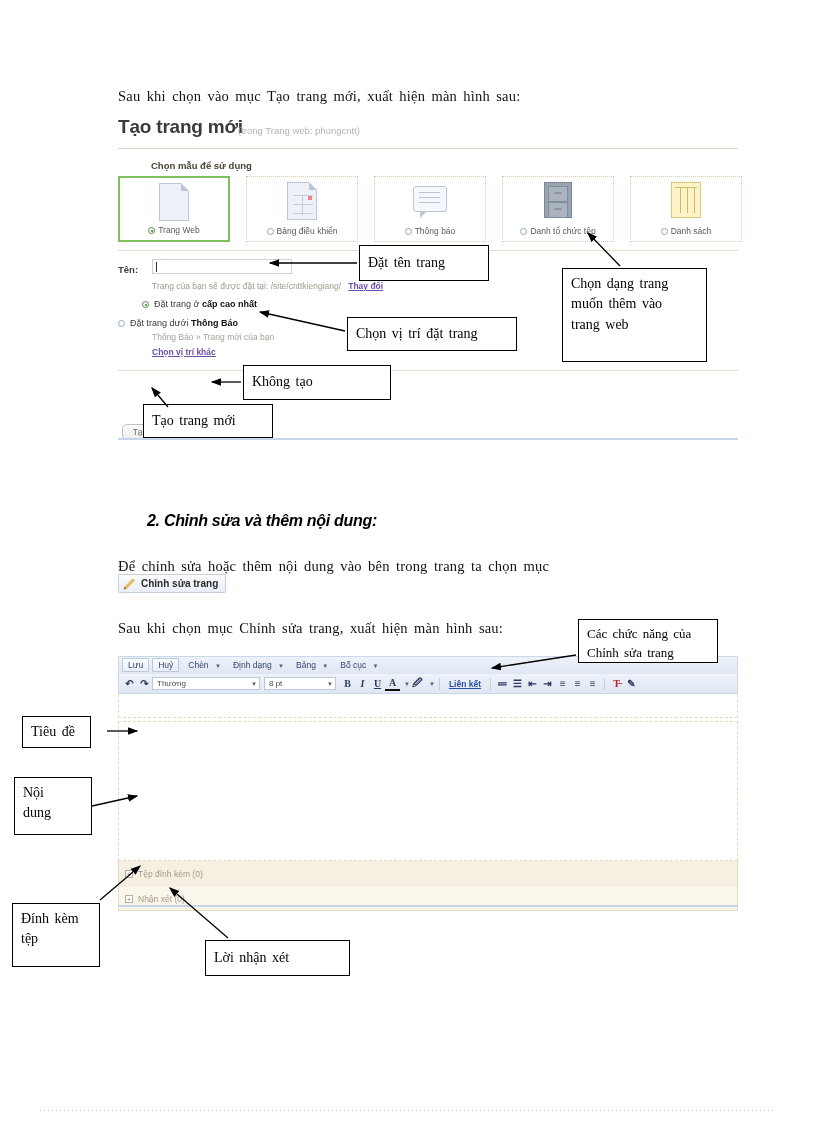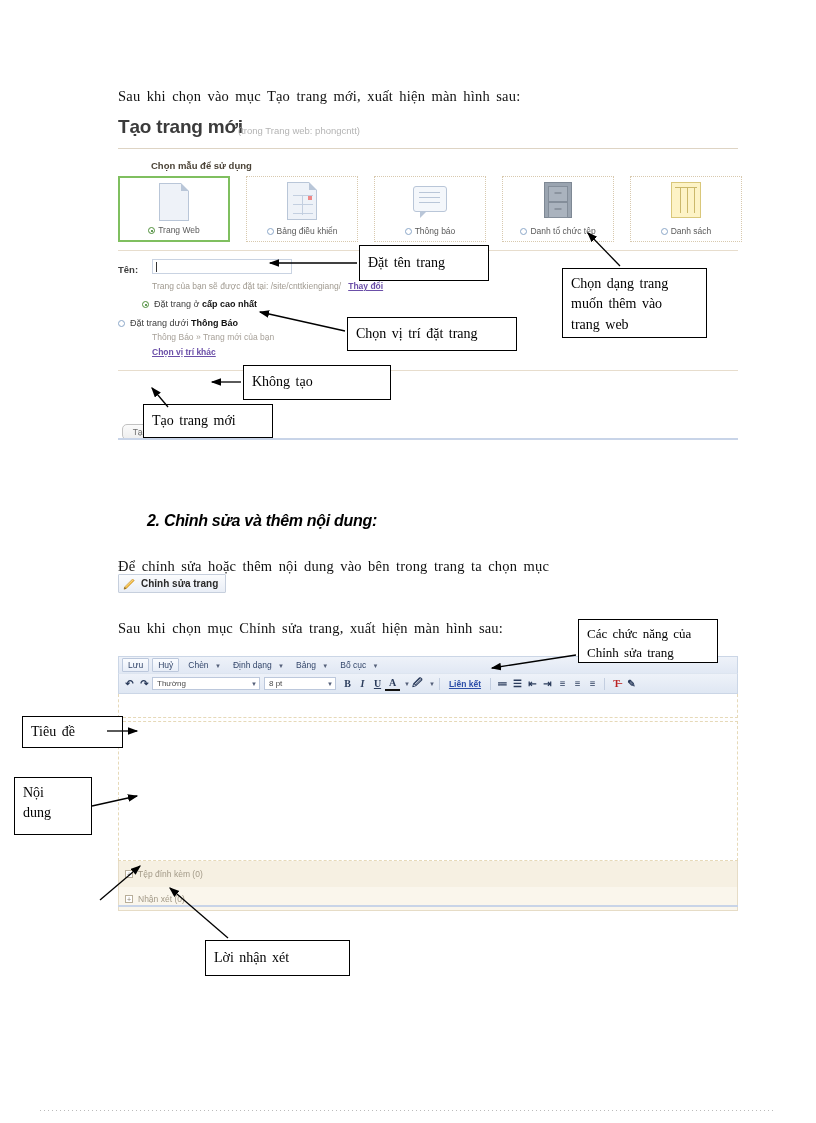--- a/index.html
+++ b/index.html
@@ -298,21 +298,21 @@
 
   <div class="rule thin" style="top:370px;"></div>
 
   <div class="btn" style="left:122px;top:380px;width:60px;">Tạo Trang</div>
   <div class="btn" style="left:188px;top:380px;width:38px;">Huỷ</div>
 
   <div class="rule blue" style="top:438px;height:2px;"></div>
 
   <div class="call" style="left:359px;top:245px;width:130px;height:36px;display:flex;align-items:center;">Đặt tên trang</div>
 
-  <div class="call" style="left:562px;top:268px;width:145px;height:70px;white-space:pre-line;">Chọn dạng trang
+  <div class="call" style="left:562px;top:268px;width:145px;height:94px;white-space:pre-line;">Chọn dạng trang
 muốn thêm vào
 trang web</div>
 
   <div class="call" style="left:347px;top:317px;width:170px;height:34px;display:flex;align-items:center;">Chọn vị trí đặt trang</div>
 
   <div class="call" style="left:243px;top:365px;width:148px;height:35px;display:flex;align-items:center;">Không tạo</div>
 
   <div class="call" style="left:143px;top:404px;width:130px;height:34px;display:flex;align-items:center;">Tạo trang mới</div>
 
   <div class="h2">2. Chỉnh sửa và thêm nội dung:</div>
@@ -387,25 +387,27 @@
       <span class="strip-txt"><span>Nhận xét</span>
         <span>(0)</span></span>
     </div>
   </div>
 
   <div class="rule blue" style="top:905px;height:2px;width:620px;"></div>
 
   <div class="call" style="left:578px;top:619px;width:140px;height:44px;white-space:pre-line;font-size:13px;">Các chức năng của
 Chỉnh  sửa trang</div>
 
-  <div class="call" style="left:22px;top:716px;width:101px;height:32px;display:flex;align-items:center;">Tiêu đề</div>
+  <div class="call" style="left:22px;top:716px;width:69px;height:32px;display:flex;align-items:center;">Tiêu đề</div>
 
   <div class="call" style="left:14px;top:777px;width:78px;height:58px;white-space:pre-line;">Nội
 dung</div>
 
+  <div class="call" style="left:12px;top:903px;width:88px;height:64px;white-space:pre-line;">Đính kèm
+tệp</div>
 
   <div class="call" style="left:205px;top:940px;width:145px;height:36px;display:flex;align-items:center;">Lời nhận xét</div>
 
   <svg class="arrows">
     <defs>
       <marker id="ah" markerWidth="9" markerHeight="9" refX="7" refY="3" orient="auto">
         <path d="M0,0 L8,3 L0,6 z" fill="#000"></path>
       </marker>
     </defs>
 

